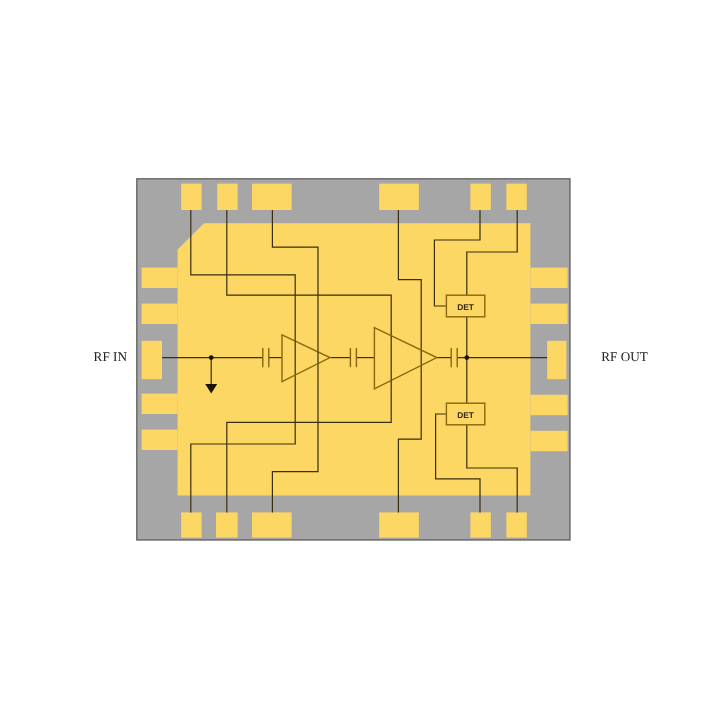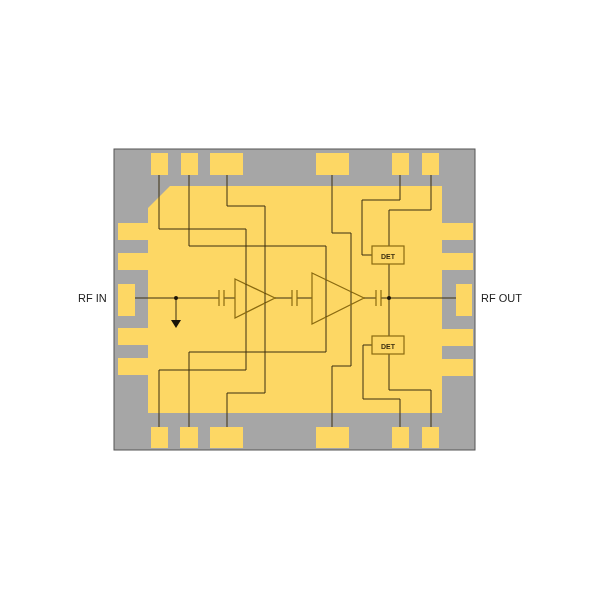--- a/index.html
+++ b/index.html
@@ -1,20 +1,20 @@
 <!DOCTYPE html>
 <html><head>
   <meta charset="utf-8">
   <style>
     html, body { margin: 0; padding: 0; background: #ffffff; }
     body { width: 600px; height: 600px; position: relative; overflow: hidden; font-family: "Liberation Sans", sans-serif; }
     #diagram { position: absolute; left: 0; top: 0; width: 600px; height: 600px; }
-    .port-label { position: absolute; font-family: Liberation Sans, sans-serif; font-size: 11px; color: #222222; white-space: nowrap; text-align: right; }
+    .port-label { position: absolute; font-family: Liberation Serif, serif; font-size: 11px; color: #222222; white-space: nowrap; text-align: right; }
     #rf-in-label { left: 78px; top: 292px; }
-    #rf-out-label { left: 481px; top: 292px; }
+    #rf-out-label { left: 501px; top: 292px; }
   </style>
 </head>
 <body>
 
 <svg id="diagram" viewBox="0 0 600 600" xmlns="http://www.w3.org/2000/svg">
 
   <rect x="114" y="149" width="361" height="301" fill="#a6a6a6" stroke="#555555" stroke-width="1"></rect>
 
   <polygon points="170,186 442,186 442,413 148,413 148,208" fill="#fdd764"></polygon>
 

